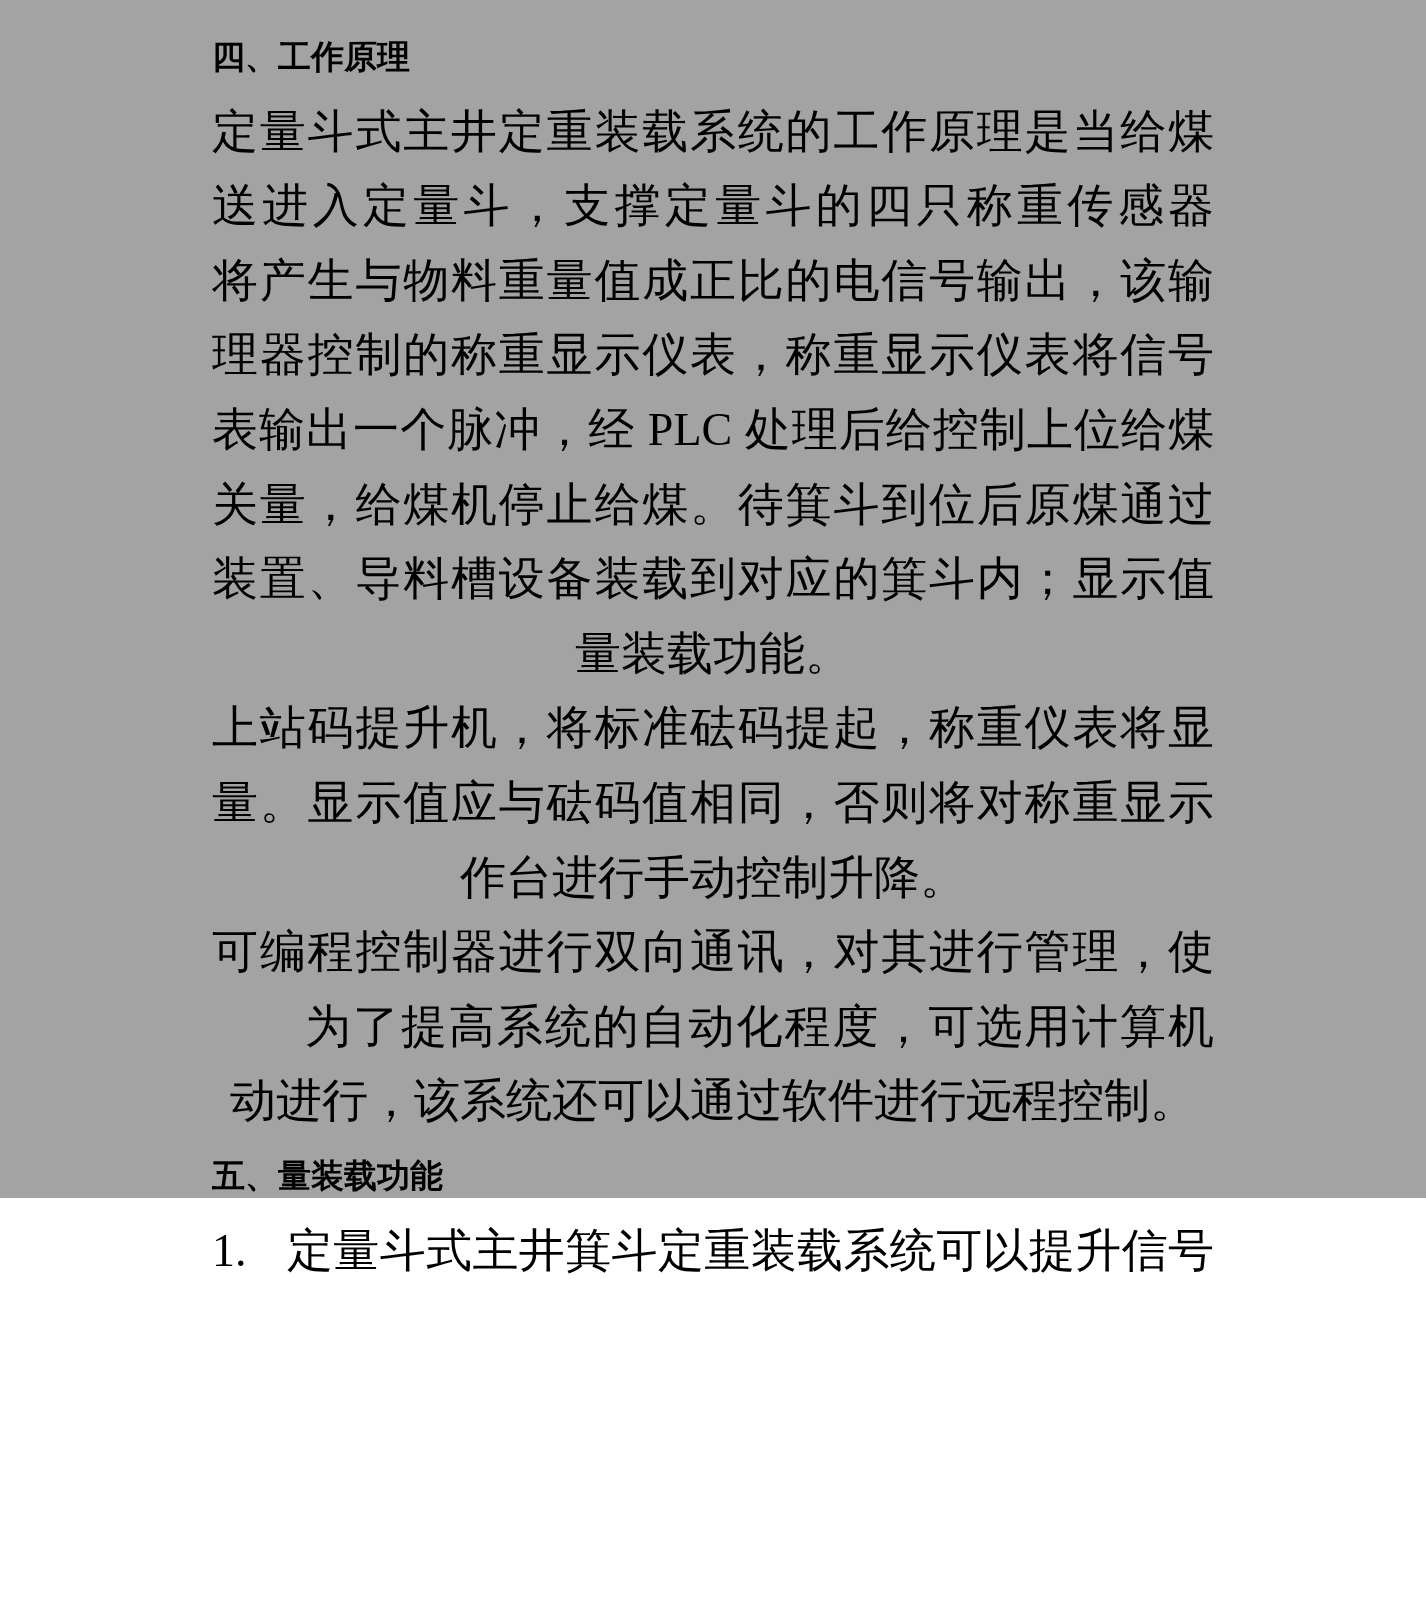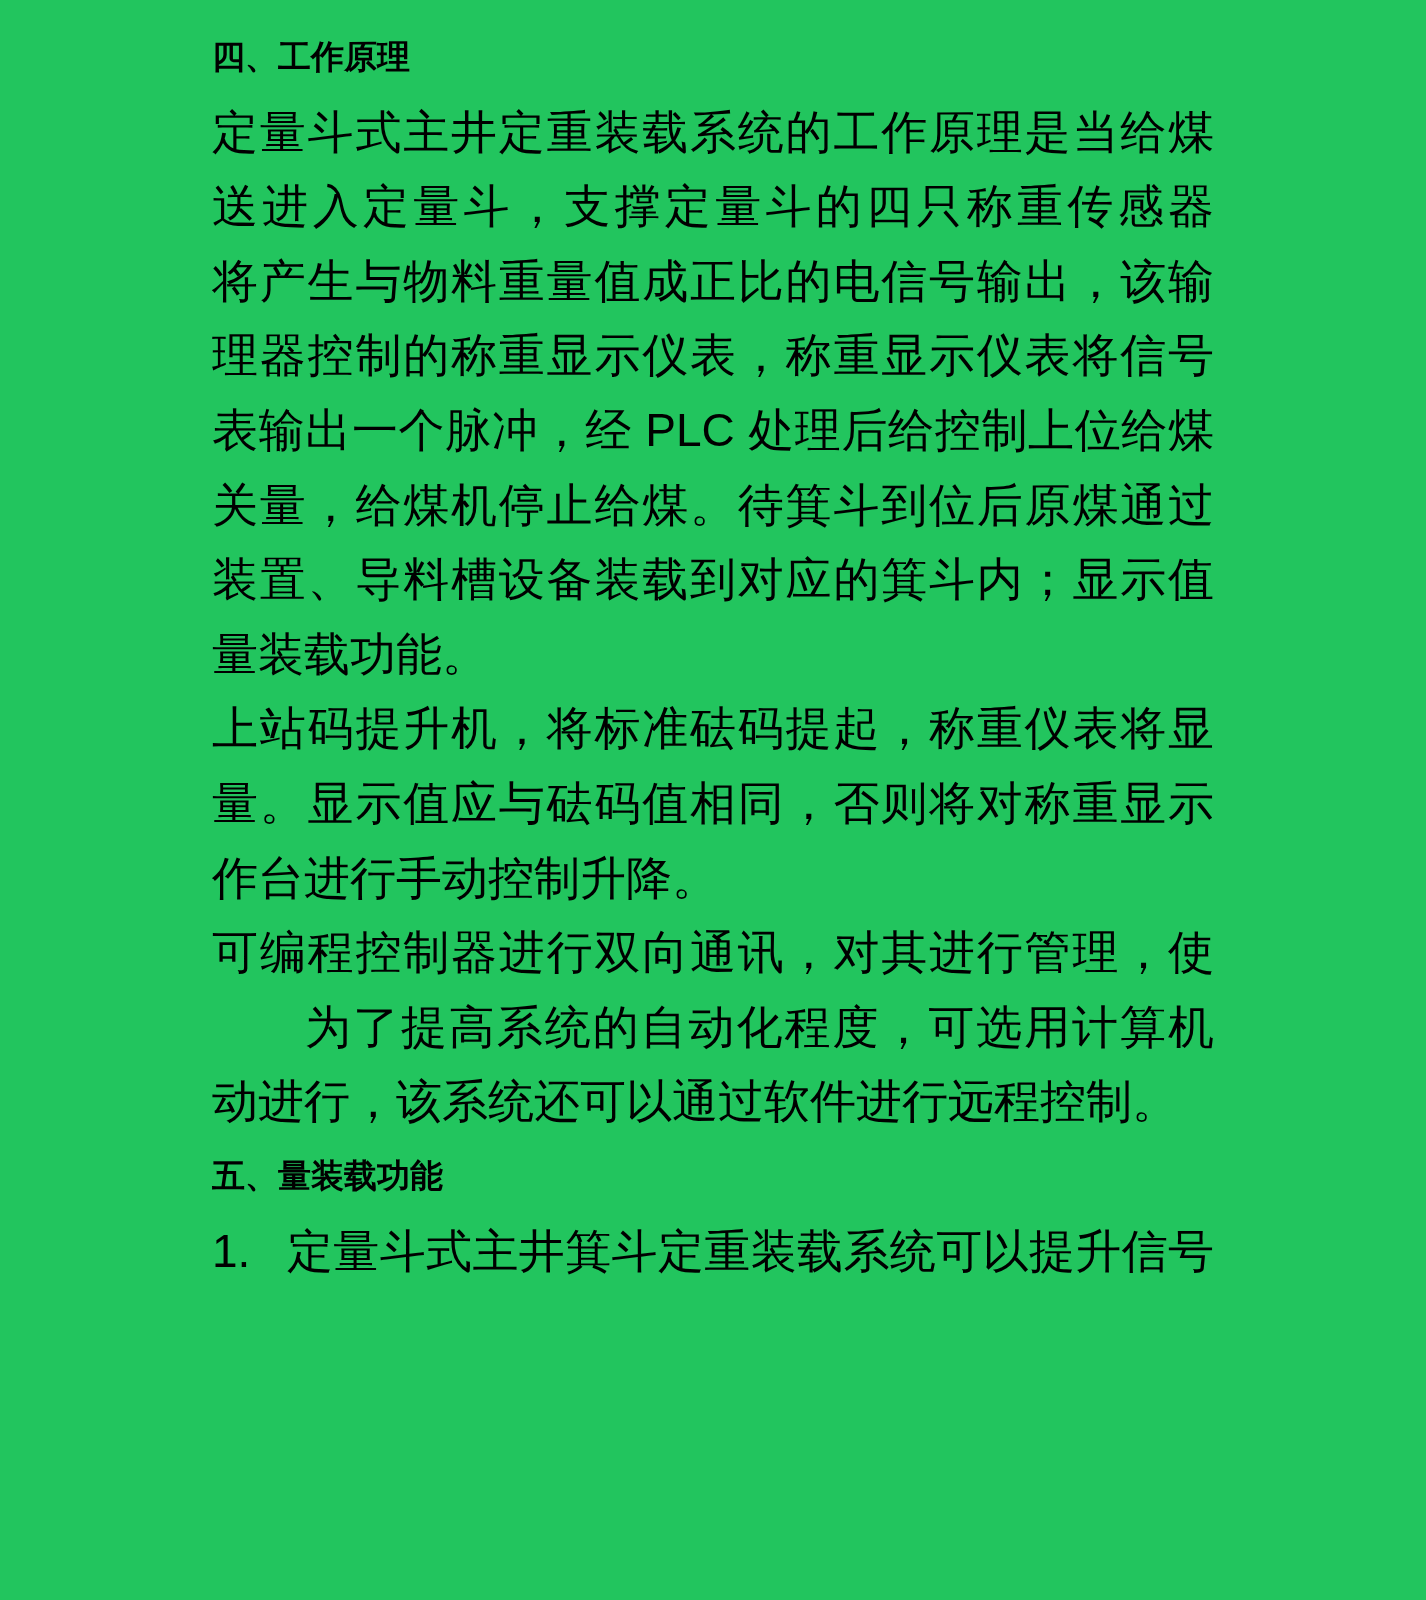--- a/index.html
+++ b/index.html
@@ -9,23 +9,24 @@
   body {
     width: 1426px;
     height: 1600px;
     background: #ffffff;
     color: #000000;
     font-family: "Liberation Sans", sans-serif;
     overflow: hidden;
   }
   .page {
     width: 1426px;
-    height: 1600px;
-    background: #22c55e;
+    height: 1198px;
+    background: #a3a3a3;
     box-sizing: border-box;
+    font-family: Liberation Serif, serif;
   }
   .content {
     box-sizing: border-box;
     padding: 20px 212px 0 212px;
     width: 1426px;
   }
   .line {
     height: 74.6px;
     line-height: 74.6px;
     font-size: 46px;
@@ -37,21 +38,21 @@
     font-weight: bold;
     font-size: 33px;
     text-align: left;
   }
   .just {
     text-align: justify;
     text-align-last: justify;
     text-justify: inter-character;
   }
   .endline {
-    text-align: left;
+    text-align: center;
   }
   .indent {
     padding-left: 93px;
   }
   .list-row {
     display: flex;
   }
   .list-number {
     flex: 0 0 75px;
     width: 75px;

